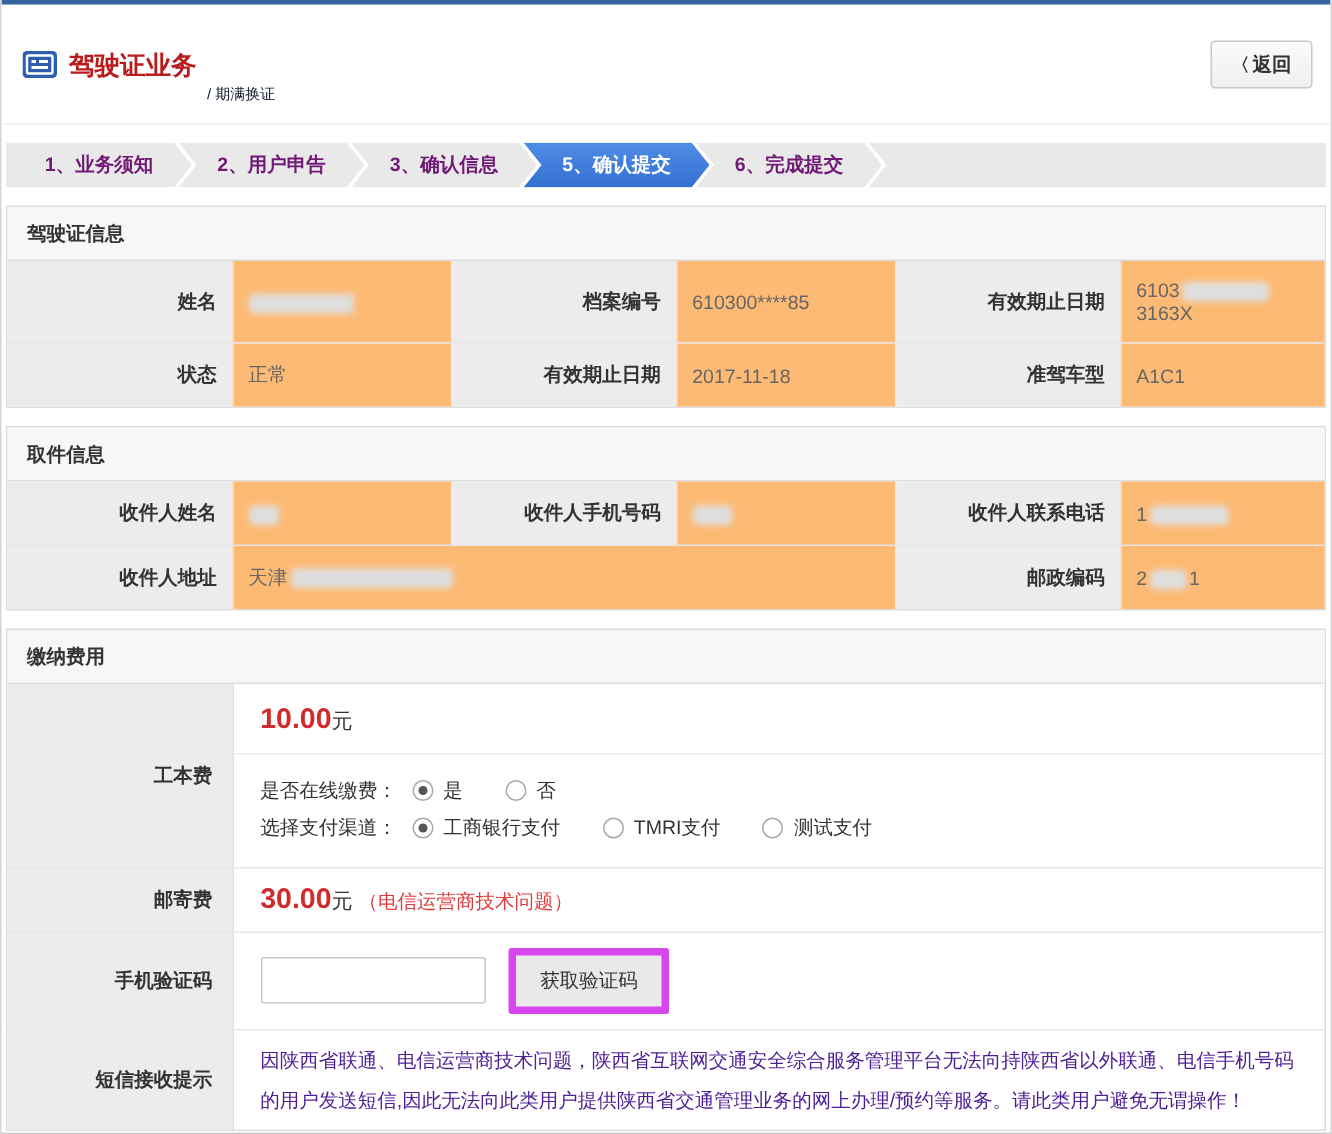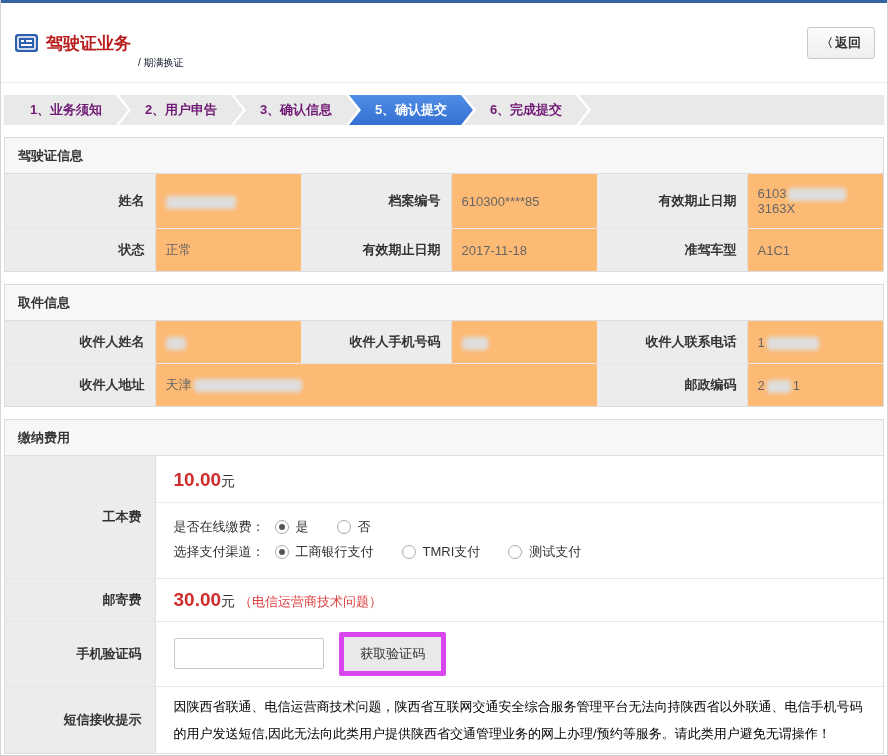--- a/index.html
+++ b/index.html
@@ -46,21 +46,21 @@
   .fee-note { color:#e03c3c; font-size:13px; margin-left:4px; }
   .fee-options { padding:8px 18px 10px; }
   .opt-row { display:flex; align-items:center; margin:7px 0; color:#333; }
   .opt-label { margin-right:10px; }
   .radio-item { display:inline-flex; align-items:center; margin-right:28px; cursor:pointer; }
   .radio { width:14px; height:14px; border:1px solid #a9a9a9; border-radius:50%; background:#fff; display:inline-block; margin-right:7px; position:relative; }
   .radio.checked::after { content:""; position:absolute; left:3px; top:3px; width:6px; height:6px; border-radius:50%; background:#555; }
   .simple-cell { padding:10px 18px; }
   .code-input { width:150px; height:31px; border:1px solid #c9c9c9; border-radius:2px; padding:0 8px; font-size:13px; }
   .btn-code { margin-left:12px; background:#e9e9e9; border:5px solid #d946ef; border-radius:2px; padding:8px 16px; font-size:13px; color:#333; cursor:pointer; }
-  .sms-note { color:#000000; font-size:13px; line-height:27px; padding:6px 18px 6px; }
+  .sms-note { color:#4c1d95; font-size:13px; line-height:27px; padding:6px 18px 6px; }
 
   
   .footer { background:#f4f4f4; height:80px; margin-top:12px; padding:28px 33px 0 0; text-align:right; }
 </style>
 </head>
 <body>
 
 <div class="page">
   <div class="topline"></div>
 

